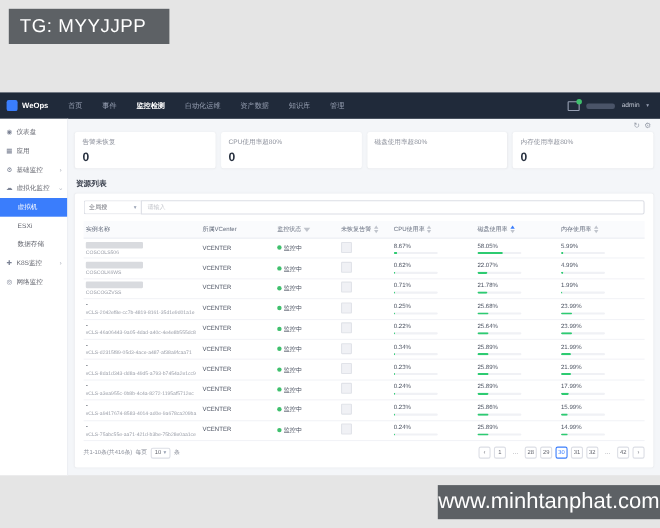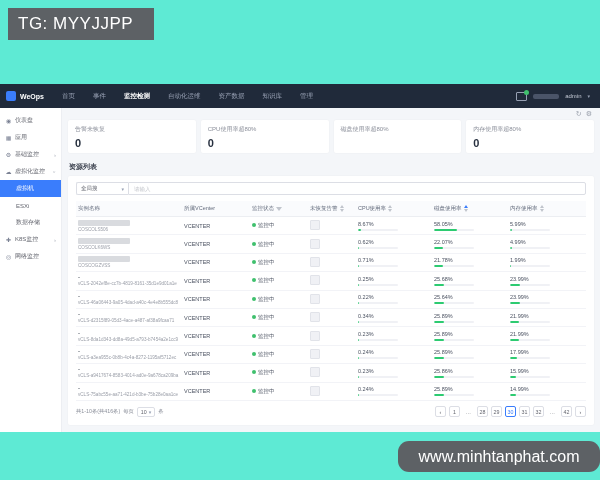--- a/index.html
+++ b/index.html
@@ -1,21 +1,21 @@
 <!DOCTYPE html>
 <html><head>
 <meta charset="utf-8">
 <style>
   html,body{margin:0;padding:0;width:600px;height:480px;background:#fff;overflow:hidden;
     font-family:"Liberation Sans","DejaVu Sans",sans-serif;}
-  .canvas{position:relative;width:600px;height:480px;background:#5eead4;}
+  .canvas{position:relative;width:600px;height:480px;background:#e5e5e5;}
   
   .wm{position:absolute;background:#5d6165;color:#fff;display:flex;align-items:center;z-index:50;}
   .wm-top{left:8px;top:8px;width:136px;height:32px;font-size:17px;padding-left:10px;letter-spacing:.5px;}
-  .wm-bottom{left:398px;top:441px;width:202px;height:31px;font-size:16px;justify-content:center;border-radius:11px;}
+  .wm-bottom{left:398px;top:441px;width:202px;height:31px;font-size:20px;justify-content:center;}
   
   .app{position:absolute;left:0;top:84px;width:600px;height:348px;background:#f4f6f9;}
   
   .topbar{position:absolute;left:0;top:0;width:600px;height:24px;background:#202a3a;display:flex;align-items:center;color:#97a0b3;}
   .brand{display:flex;align-items:center;gap:4px;width:62px;padding-left:6px;box-sizing:border-box;}
   .logo-sq{width:10px;height:10px;border-radius:2px;background:#3a7dfc;display:inline-block;}
   .brand-txt{color:#fff;font-size:7px;font-weight:bold;}
   .topnav{display:flex;align-items:center;gap:18px;font-size:6.5px;flex:1;}
   .topnav .nav-item{cursor:pointer;}
   .topnav .nav-item.active{color:#fff;font-weight:bold;}

